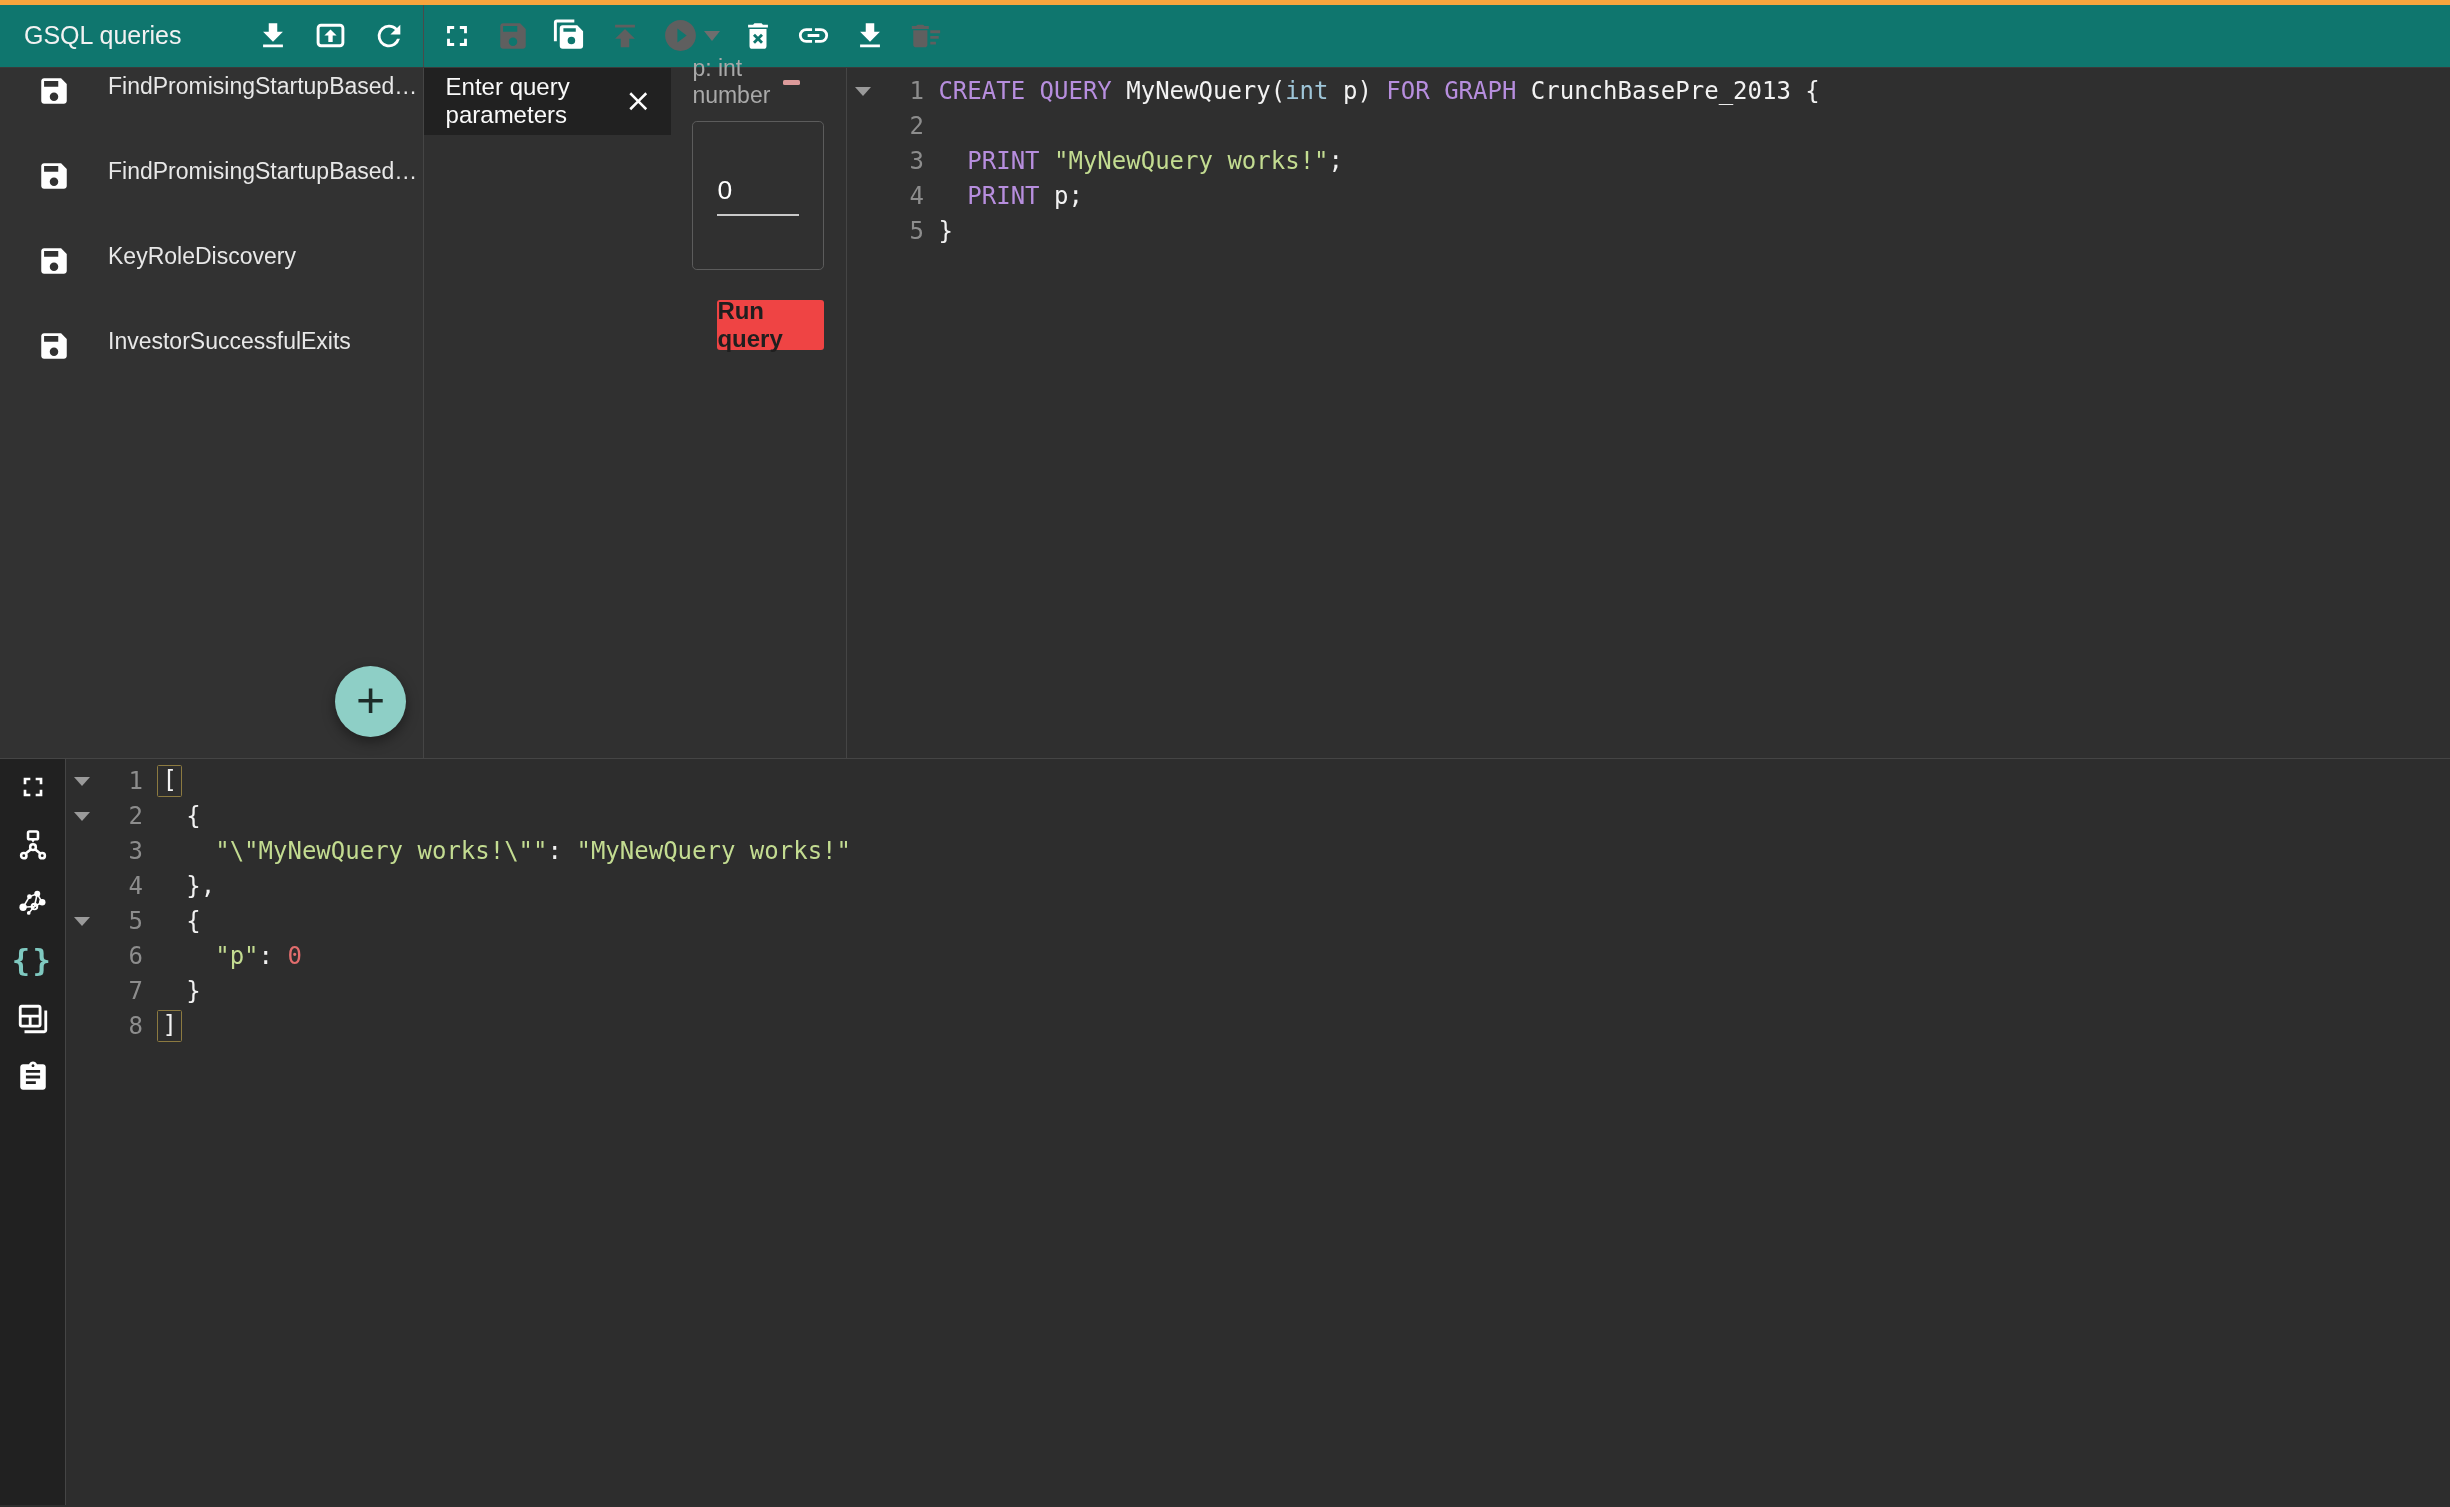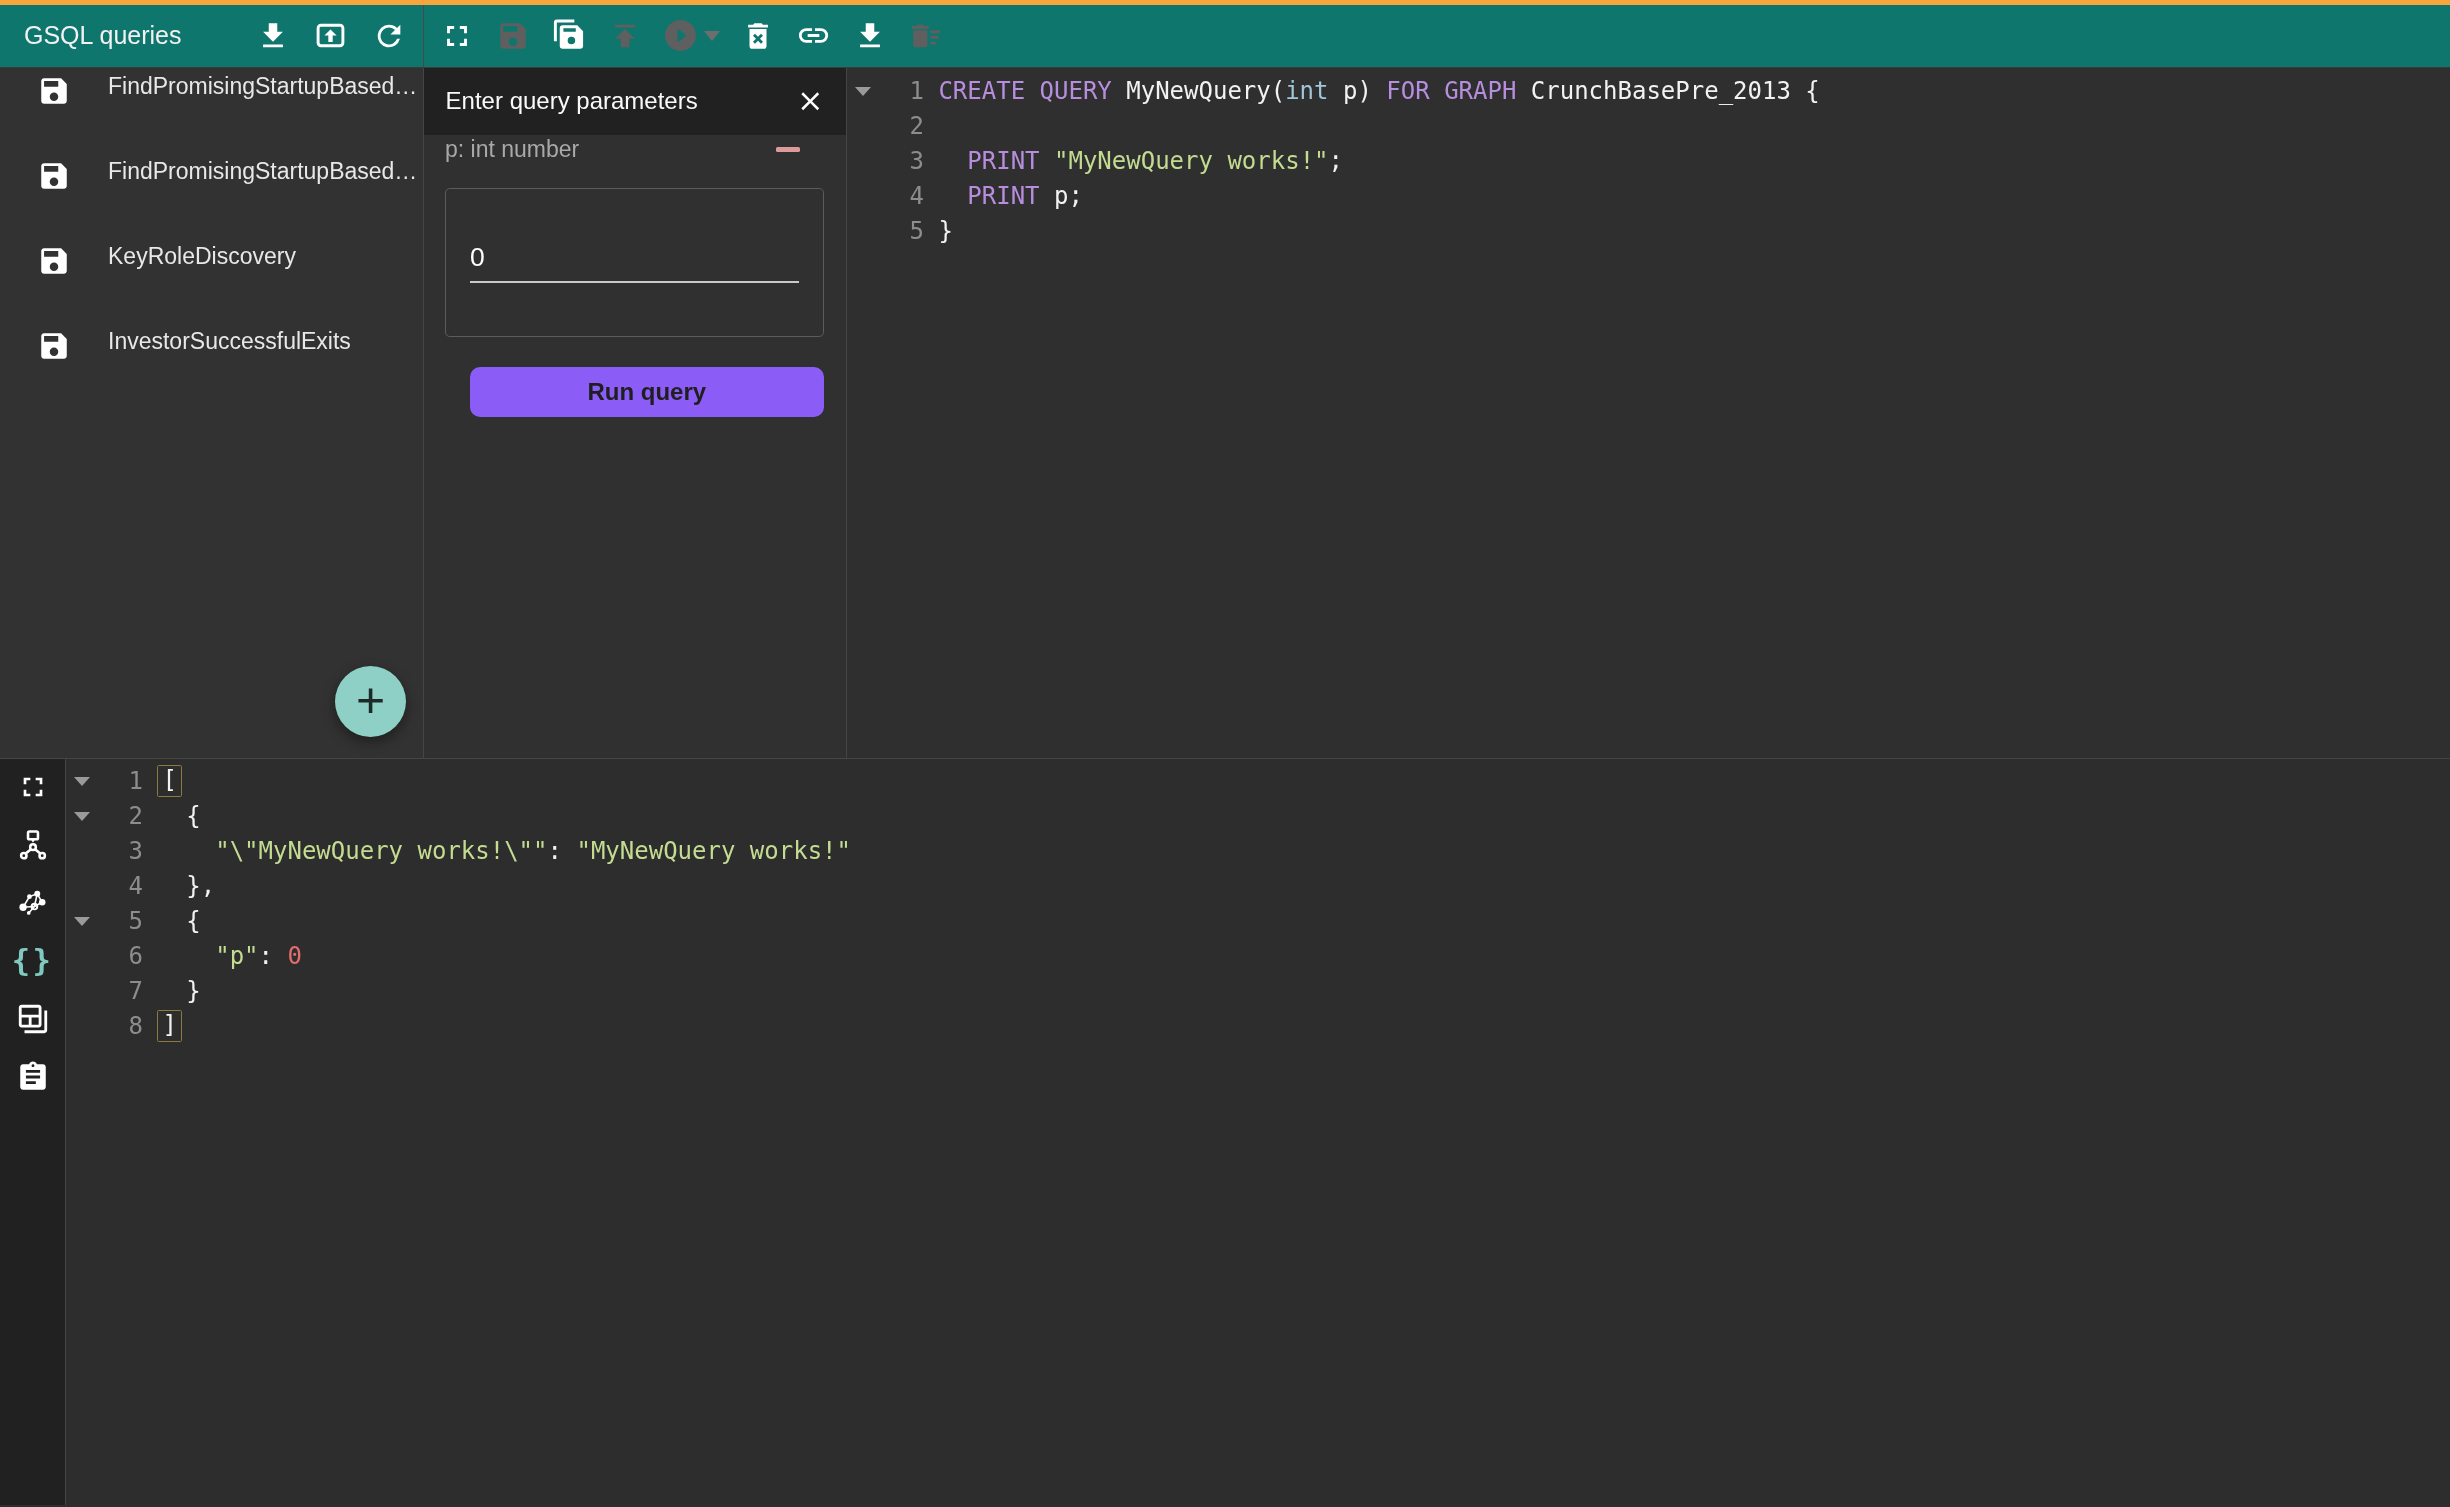--- a/index.html
+++ b/index.html
@@ -20,32 +20,32 @@
   .run-group { display:flex; align-items:center; }
   .caret-down { width:0; height:0; border-left:8.8px solid transparent; border-right:8.8px solid transparent; border-top:10.4px solid #6e6e6e; margin-left:4.8px; }
 
   .main { display:flex; height:690px; }
   .sidebar { width:424px; background:#323232; border-right:1.6px solid #454545; padding-top:4.8px; }
   .q-item { height:85px; display:flex; align-items:flex-start; padding-left:35px; }
   .q-item .icon-btn { margin-right:36px; }
   .q-label { font-size:23px; color:#e8e8e8; white-space:nowrap; }
   .q-item.active .q-label { color:#f09c3b; }
 
-  .params { width:423px; background:#303030; border-right:1.6px solid #454545; display:flex; flex-direction:column; }
+  .params { width:423px; background:#303030; border-right:1.6px solid #454545; display:flex; flex-direction:row; }
   .params-header { height:67px; background:#212121; display:flex; align-items:center; padding:0 17.6px 0 21.6px; }
   .params-title { font-size:24px; color:#fafafa; }
   .params-close { margin-left:auto; }
   .params-body { padding:0 22.4px 0 21px; }
   .param-row { display:flex; align-items:center; height:29px; }
   .param-label { font-size:23px; color:#a9a9a9; }
   .param-remove { margin-left:auto; margin-right:24px; width:24px; height:5.6px; background:#dc9a9a; border-radius:1.6px; }
   .pbox { margin-top:24px; height:149px; border:1.6px solid #5c5c5c; border-radius:4.8px; padding:0 24px; display:flex; flex-direction:column; justify-content:center; }
   .pvalue { font-size:26.5px; color:#ffffff; padding-bottom:8px; }
   .punderline { height:1.6px; background:#c9c9c9; }
-  .run-btn { margin-top:30.5px; height:50px; background:#8b5cf6; border-radius:10px; color:#1f1f1f; font-weight:bold; font-size:24px; display:flex; align-items:center; justify-content:center;margin-left:25px; }
+  .run-btn { margin-top:30.5px; height:50px; background:#ef4444; border-radius:3px; color:#1f1f1f; font-weight:bold; font-size:24px; display:flex; align-items:center; justify-content:center;margin-left:25px; }
 
   .editor { flex:1; background:#2f2f2f; padding-top:6.4px; }
   .code-line { display:flex; height:35px; line-height:35px; }
   .fold-col { width:32px; display:flex; align-items:center; justify-content:center; }
   .fold-arrow { width:0; height:0; border-left:8px solid transparent; border-right:8px solid transparent; border-top:9.6px solid #9a9a9a; }
   .num-col { width:45px; text-align:right; color:#8d8d8d; font-size:24px; font-family:"DejaVu Sans Mono", monospace; flex-shrink:0; }
   .code-col { padding-left:14.4px; font-size:24px; font-family:"DejaVu Sans Mono", monospace; white-space:pre; color:#f2f2f2; }
   .tk-kw { color:#b78ede; }
   .tk-type { color:#9fc6d9;text-align:center; }
   .tk-str { color:#c3dc91; }

